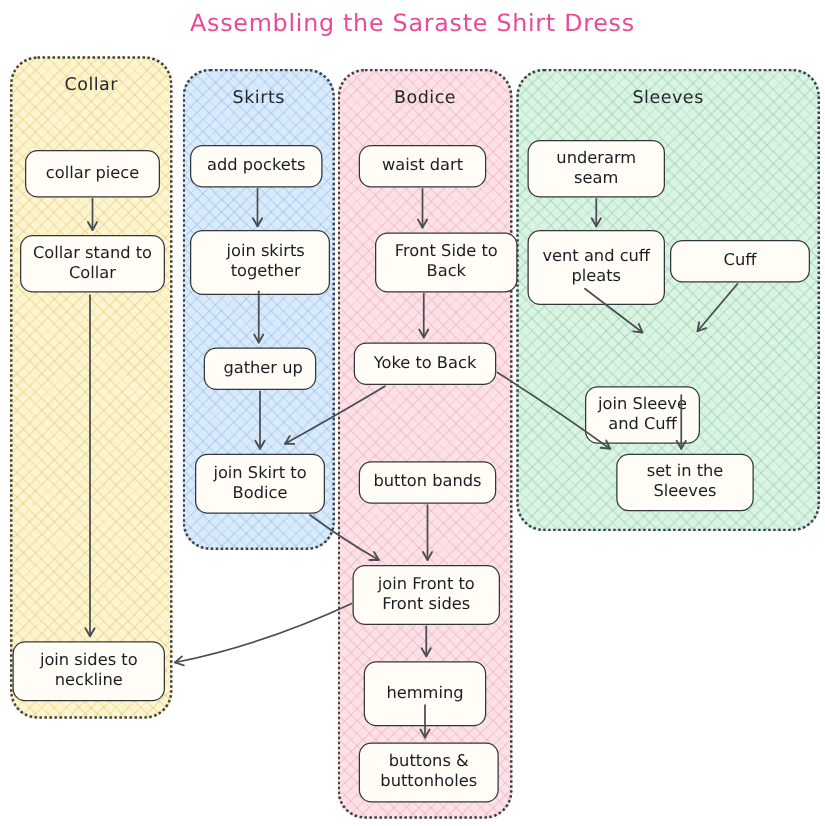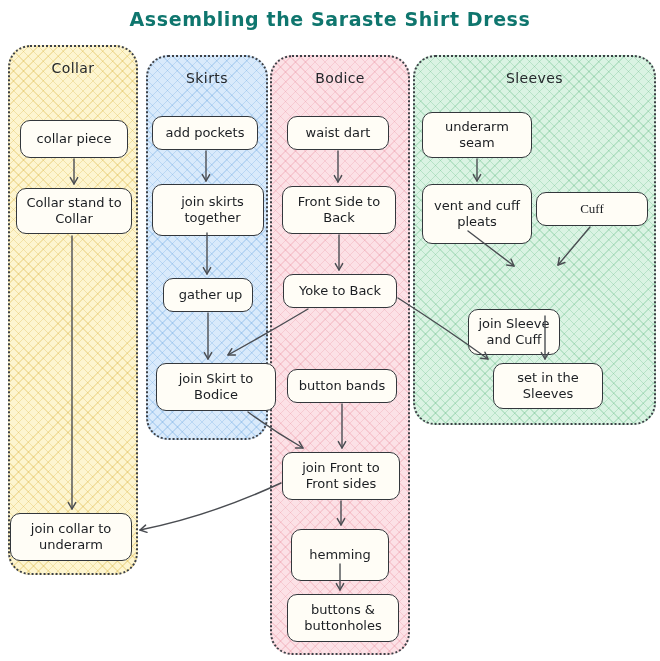--- a/index.html
+++ b/index.html
@@ -16,23 +16,23 @@
     overflow: hidden;
     background: #ffffff;
   }
   .title {
     position: absolute;
     top: 8px;
     left: 0;
     width: 100%;
     text-align: center;
     font-size: 19px;
-    font-weight: bold;
+    font-weight: normal;
     letter-spacing: 0.6px;
-    color: #0f766e;
+    color: #ec4899;
   }
   .lane {
     position: absolute;
     border: 2px dotted #3c4046;
     border-radius: 22px;
   }
   .lane-label {
     position: absolute;
     top: 13px;
     left: 0;
@@ -111,38 +111,38 @@
   </div>
   <div class="lane lane-skirts">
     <div class="lane-label">Skirts</div>
   </div>
   <div class="lane lane-sleeves">
     <div class="lane-label">Sleeves</div>
   </div>
 
   <div class="node" style="left:20px;  top:120px; width:108px; height:38px;">collar piece</div>
   <div class="node" style="left:16px;  top:188px; width:116px; height:46px;">Collar stand to Collar</div>
-  <div class="node" style="left:10px;  top:513px; width:122px; height:48px;">join collar to underarm</div>
+  <div class="node" style="left:10px;  top:513px; width:122px; height:48px;">join sides to neckline</div>
 
   <div class="node" style="left:152px; top:116px; width:106px; height:34px;">add pockets</div>
   <div class="node" style="left:152px; top:184px; width:112px; height:52px;padding-left:16px;">join skirts together</div>
   <div class="node" style="left:163px; top:278px; width:90px;  height:34px;padding-left:12px;">gather up</div>
-  <div class="node" style="left:156px; top:363px; width:120px; height:48px;">join Skirt to Bodice</div>
+  <div class="node" style="left:156px; top:363px; width:104px; height:48px;">join Skirt to Bodice</div>
 
   <div class="node" style="left:287px; top:116px; width:102px; height:34px;">waist dart</div>
-  <div class="node" style="left:282px; top:186px; width:114px; height:48px;">Front Side to Back</div>
+  <div class="node" style="left:300px; top:186px; width:114px; height:48px;">Front Side to Back</div>
   <div class="node" style="left:283px; top:274px; width:114px; height:34px;">Yoke to Back</div>
   <div class="node" style="left:287px; top:369px; width:110px; height:34px;">button bands</div>
   <div class="node" style="left:282px; top:452px; width:118px; height:48px;">join Front to Front sides</div>
   <div class="node" style="left:291px; top:529px; width:98px;  height:52px;">hemming</div>
   <div class="node" style="left:287px; top:594px; width:112px; height:48px;">buttons &amp; buttonholes</div>
 
   <div class="node" style="left:422px; top:112px; width:110px; height:46px;">underarm seam</div>
   <div class="node" style="left:422px; top:184px; width:110px; height:60px;">vent and cuff pleats</div>
-  <div class="node" style="left:536px; top:192px; width:112px; height:34px;font-family:Liberation Serif, serif;">Cuff</div>
+  <div class="node" style="left:536px; top:192px; width:112px; height:34px;">Cuff</div>
   <div class="node" style="left:468px; top:269px; width:92px; height:46px;margin-top:40px;">join Sleeve and Cuff</div>
   <div class="node" style="left:493px; top:363px; width:110px; height:46px;">set in the Sleeves</div>
 
   <svg class="edges" width="660" height="661" viewBox="0 0 660 661">
     <defs>
       <marker id="arrowhead" viewBox="0 0 12 12" refX="9" refY="6" markerWidth="11" markerHeight="11" markerUnits="userSpaceOnUse" orient="auto">
         <path d="M2,2 L9,6 L2,10" fill="none" stroke="#4a4d52" stroke-width="1.6" stroke-linecap="round" stroke-linejoin="round"></path>
       </marker>
     </defs>
 

